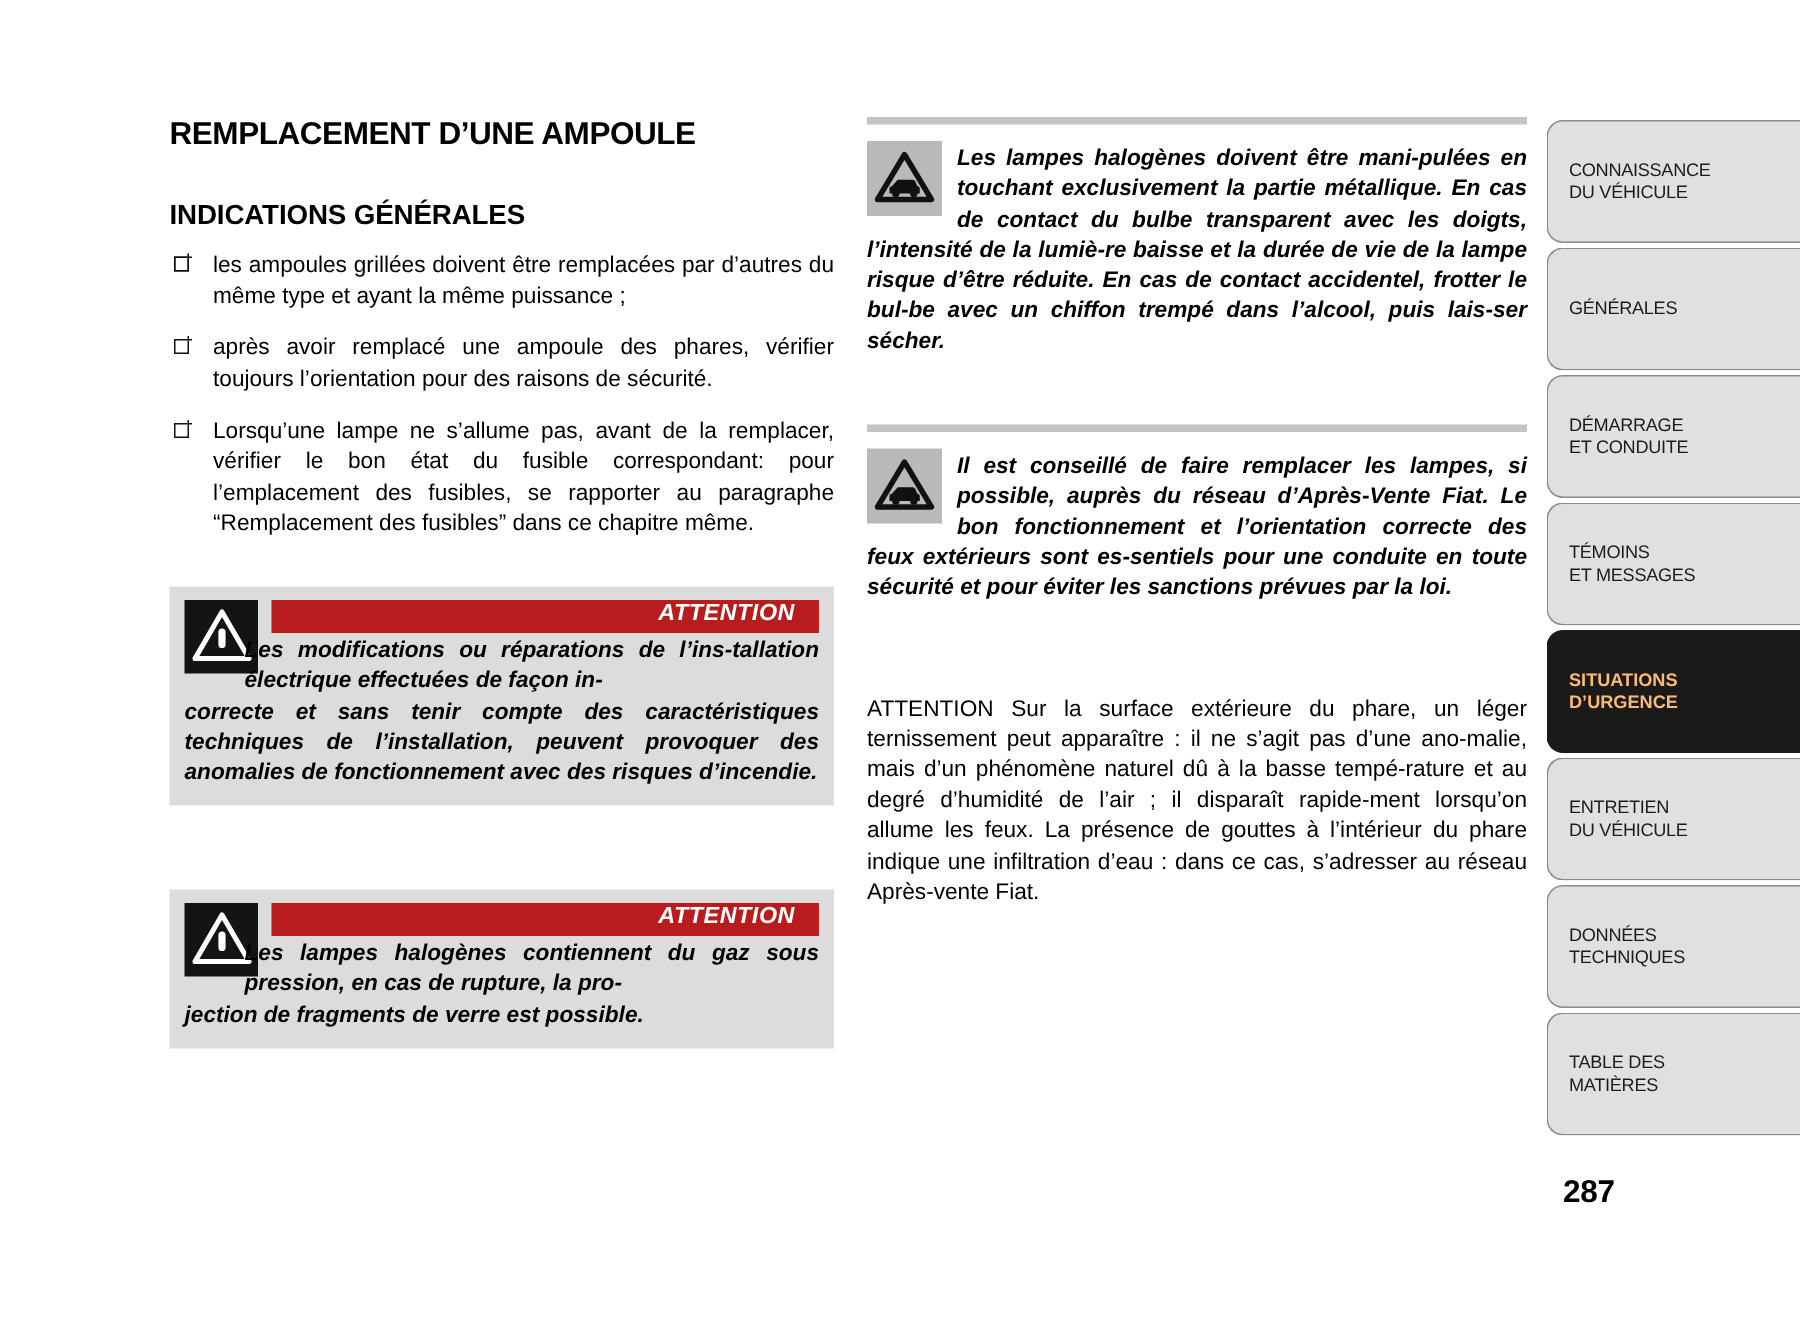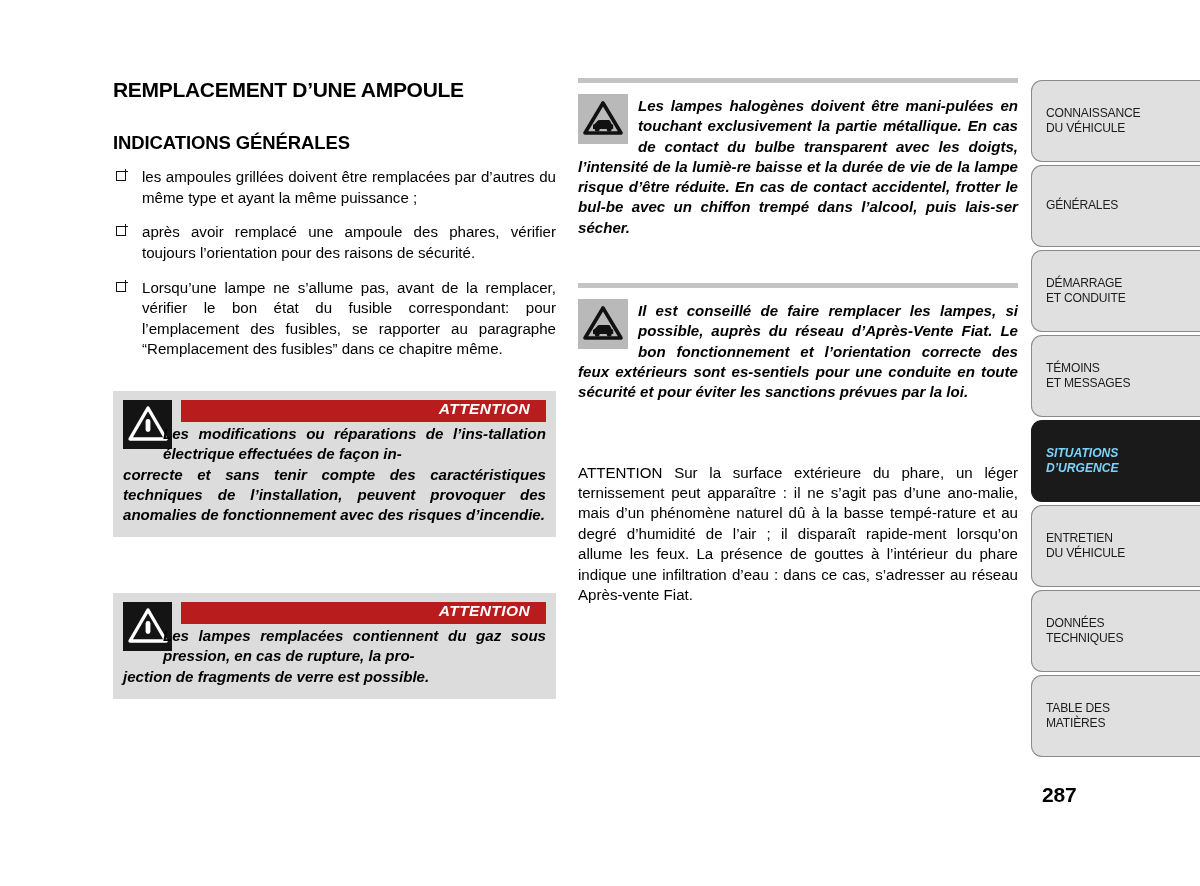--- a/index.html
+++ b/index.html
@@ -207,24 +207,23 @@
     line-height: 1.25;
     letter-spacing: -0.2px;
     color: #1c1c1c;
     display: block;
   }
   .tab.active {
     background: #1a1a1a;
     border-color: #1a1a1a;
   }
   .tab.active span {
-    color: #7dd3fc;
+    color: #fdba74;
     font-weight: bold;
     letter-spacing: 0px;
-    font-style: italic;
   }
 
   .page-num {
     position: absolute;
     left: 1042px;
     top: 783px;
     font-size: 21px;
     font-weight: bold;
     letter-spacing: -0.2px;
   }
@@ -278,21 +277,21 @@
         <div class="attn-icon">
           <svg width="40" height="38" viewBox="0 0 40 38" aria-hidden="true">
             <path d="M20 3 L38 34 L2 34 Z" fill="none" stroke="#ffffff" stroke-width="3.4" stroke-linejoin="round"></path>
             <rect x="17.6" y="14" width="4.8" height="13" rx="2.4" fill="#ffffff"></rect>
           </svg>
         </div>
         <div class="attn-title-bar">
           <span>ATTENTION</span>
         </div>
       </div>
-      <p class="attn-text attn-text-first">Les lampes remplacées contiennent du gaz sous pression, en cas de rupture, la pro-</p>
+      <p class="attn-text attn-text-first">Les lampes halogènes contiennent du gaz sous pression, en cas de rupture, la pro-</p>
       <p class="attn-text attn-text-rest">jection de fragments de verre est possible.</p>
     </div>
 
   </div>
 
   <div class="col-right">
 
     <div class="sep-bar"></div>
     <div class="warn-block" style="margin-top:11px;">
       <div class="warn-icon">

